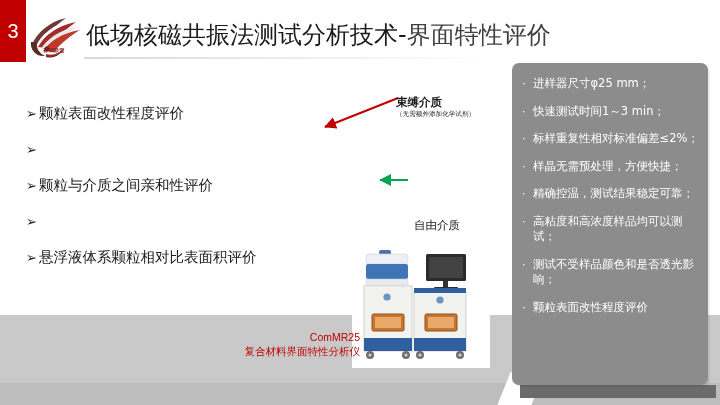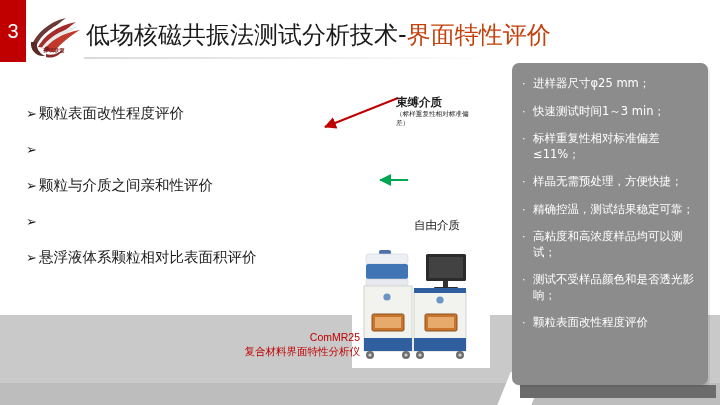--- a/index.html
+++ b/index.html
@@ -47,21 +47,21 @@
     white-space:nowrap;overflow:hidden;
   }
   
   .title{
     position:absolute;left:86px;top:18px;
     font-size:24px;line-height:34px;
     color:#1a1a1a;
     white-space:nowrap;
     font-family:"DejaVu Sans","Liberation Sans",sans-serif;
   }
-  .title .accent{color:#c2410c;font-family:Liberation Serif, serif;}
+  .title .accent{color:#404040;font-family:Liberation Serif, serif;}
   .title-rule{
     position:absolute;left:84px;top:57px;width:410px;height:2px;
     background:linear-gradient(to right,#d9d9d9,#ffffff);
   }
   
   .bullets{
     position:absolute;left:26px;top:104px;width:260px;
   }
   .bullet{
     display:flex;align-items:flex-start;
@@ -219,21 +219,21 @@
       </marker>
       <marker id="ah-green" markerWidth="7" markerHeight="7" refX="5.5" refY="3" orient="auto">
         <path d="M0,0 L6,3 L0,6 z" fill="#00a651"></path>
       </marker>
     </defs>
     <line x1="148" y1="18" x2="75" y2="47" stroke="#c00000" stroke-width="2" marker-end="url(#ah-red)"></line>
     <line x1="158" y1="100" x2="130" y2="100" stroke="#00a651" stroke-width="2" marker-end="url(#ah-green)"></line>
   </svg>
 
   <div class="anno-bound">束缚介质</div>
-  <div class="anno-bound-sub">（标样重复性相对标准偏差）</div>
+  <div class="anno-bound-sub">（无需额外添加化学试剂）</div>
   <div class="anno-free">自由介质</div>
 
   <div class="instrument">
     <svg width="138" height="128" viewBox="0 0 138 128">
       <rect x="0" y="0" width="138" height="128" fill="#ffffff"></rect>
 
       <rect x="27" y="10" width="12" height="5" rx="2" fill="#4e6fa8"></rect>
       <rect x="14" y="14" width="42" height="10" rx="3" fill="#eceff3" stroke="#cfd4da" stroke-width="0.6"></rect>
       <rect x="14" y="24" width="42" height="15" rx="2" fill="#3f74b5"></rect>
       <rect x="14" y="39" width="42" height="6" fill="#e7eaee" stroke="#cfd4da" stroke-width="0.5"></rect>
@@ -280,21 +280,21 @@
     <div class="p-item">
       <span class="dot">·</span>
       <span class="txt">进样器尺寸φ25 mm；</span>
     </div>
     <div class="p-item">
       <span class="dot">·</span>
       <span class="txt">快速测试时间1～3 min；</span>
     </div>
     <div class="p-item">
       <span class="dot">·</span>
-      <span class="txt">标样重复性相对标准偏差≤11%；</span>
+      <span class="txt">标样重复性相对标准偏差≤2%；</span>
     </div>
     <div class="p-item">
       <span class="dot">·</span>
       <span class="txt">样晶无需预处理，方便快捷；</span>
     </div>
     <div class="p-item">
       <span class="dot">·</span>
       <span class="txt">精确控温，测试结果稳定可靠；</span>
     </div>
     <div class="p-item">

